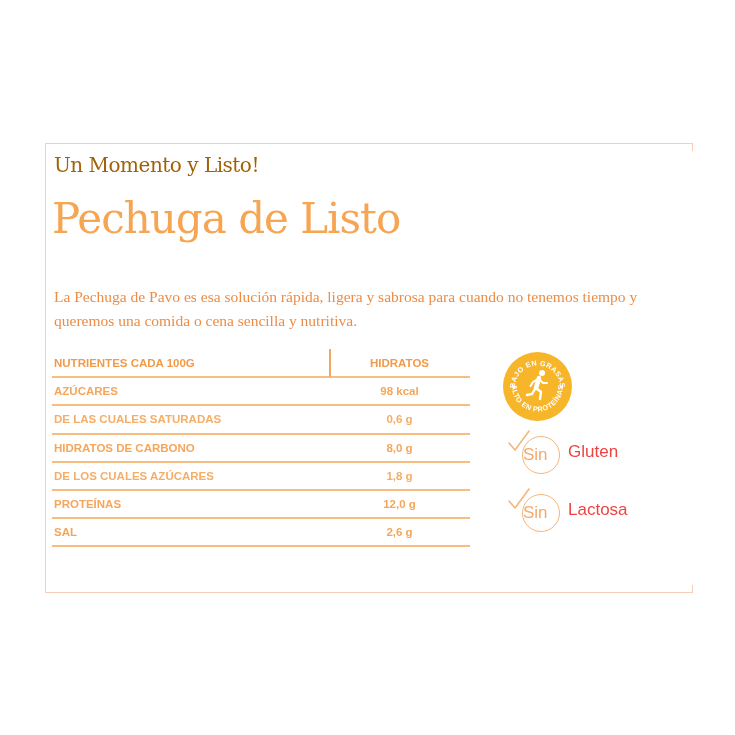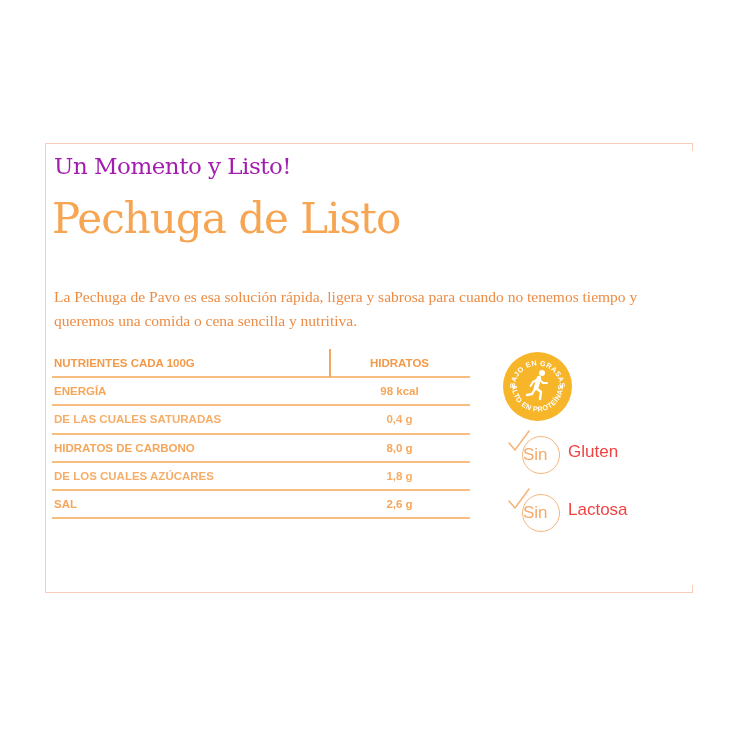--- a/index.html
+++ b/index.html
@@ -9,21 +9,21 @@
     .frame {
       position: absolute; left: 45px; top: 143px; width: 647px; height: 450px;
       border-left: 1px solid #f7cdb6; border-top: 1px solid #f7cdb6; border-bottom: 1px solid #f7cdb6;
     }
     .frame-stub-top { position: absolute; right: -1px; top: -1px; width: 1px; height: 8px; background: #f7cdb6; }
     .frame-stub-bottom { position: absolute; right: -1px; bottom: -1px; width: 1px; height: 8px; background: #f7cdb6; }
 
     .subtitle {
       position: absolute; left: 54px; top: 153px;
       font-family: "DejaVu Serif", "Liberation Serif", serif;
-      font-size: 23px; color: #a21caf; letter-spacing: -0.5px; white-space: nowrap;
+      font-size: 20px; color: #a16207; letter-spacing: -0.5px; white-space: nowrap;
     }
     .title {
       position: absolute; left: 52px; top: 196px;
       font-family: "DejaVu Serif", "Liberation Serif", serif;
       font-size: 42px; color: #f6a552; letter-spacing: -1px; white-space: nowrap; line-height: 1.1;
     }
     .desc {
       position: absolute; left: 54px; top: 285px; width: 640px;
       font-family: Liberation Serif, serif;
       font-size: 15.5px; line-height: 24px; color: #ec8c45;
@@ -74,34 +74,38 @@
 
 <table class="ntable">
   <thead>
     <tr>
       <th class="col-name">NUTRIENTES CADA 100G</th>
       <th class="qty-head">HIDRATOS</th>
     </tr>
   </thead>
   <tbody>
     <tr>
-      <td>ENERGÍA</td>
+      <td>AZÚCARES</td>
       <td class="qty">98 kcal</td>
     </tr>
     <tr class="sub">
       <td>DE LAS CUALES SATURADAS</td>
-      <td class="qty">0,4 g</td>
+      <td class="qty">0,6 g</td>
     </tr>
     <tr>
       <td>HIDRATOS DE CARBONO</td>
       <td class="qty">8,0 g</td>
     </tr>
     <tr class="sub">
       <td>DE LOS CUALES AZÚCARES</td>
       <td class="qty">1,8 g</td>
+    </tr>
+    <tr>
+      <td>PROTEÍNAS</td>
+      <td class="qty">12,0 g</td>
     </tr>
     <tr>
       <td>SAL</td>
       <td class="qty">2,6 g</td>
     </tr>
   </tbody>
 </table>
 
 <div class="badge">
   <svg width="69" height="69" viewBox="0 0 69 69">

